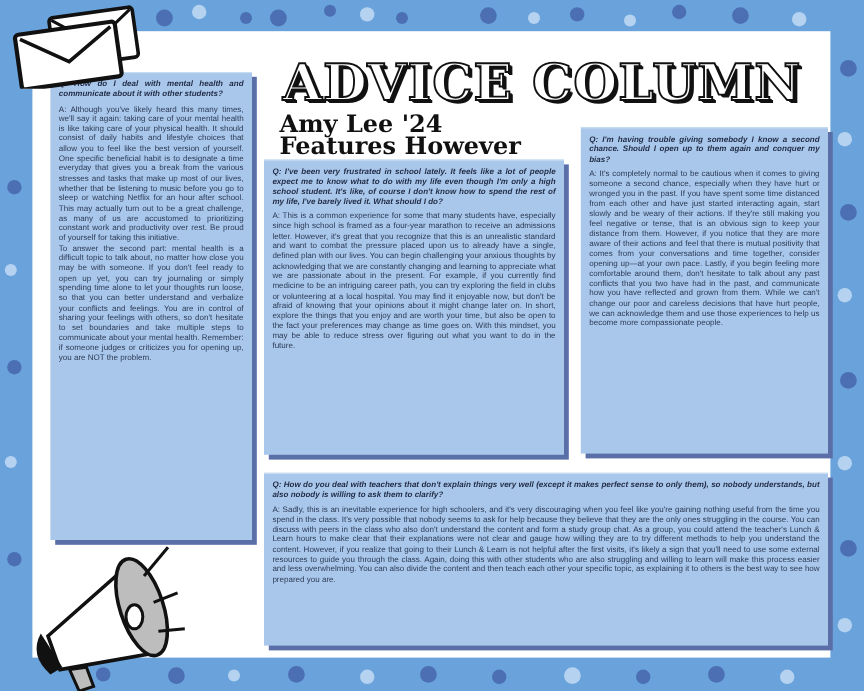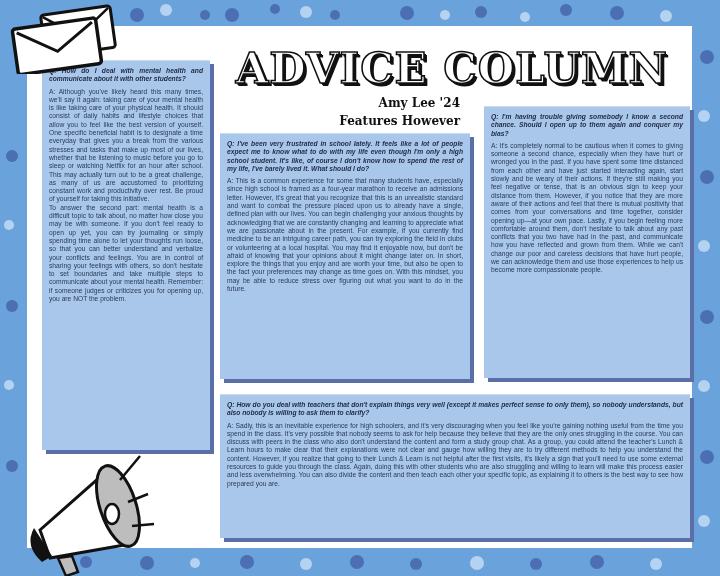--- a/index.html
+++ b/index.html
@@ -15,22 +15,22 @@
     background: #ffffff;
   }
   .title {
     position: absolute; left: 228px; top: 44px; width: 440px; text-align: right;
     font-family: "DejaVu Serif", serif; font-weight: bold; font-size: 42px;
     letter-spacing: 1px; color: #fff;
     -webkit-text-stroke: 1.6px #111;
     text-shadow: 3px 3px 0 #111, 2px 2px 0 #111;
   }
   .byline {
-    position: absolute; left: 215px; top: 94px; width: 245px; text-align: right;
-    font-family: "DejaVu Serif", serif; font-weight: bold; font-size: 12px; line-height: 18px; color: #111;
+    position: absolute; left: 233px; top: 94px; width: 245px; text-align: left;
+    font-family: "DejaVu Serif", serif; font-weight: bold; font-size: 20px; line-height: 18px; color: #111;
   }
   .card {
     position: absolute; background: #a9c7ea;
     box-shadow: 4px 4px 0 #5a6fa8;
     border-top: 1px solid #c7dbf3;
     padding: 6px 7px; box-sizing: border-box;
     color: #2b3a55; font-size: 6.7px; line-height: 8.3px; text-align: justify;
   }
   .card .q { font-weight: bold; font-style: italic; color: #1f2a44; margin-bottom: 4px; }
   .card .a { margin: 0; }

